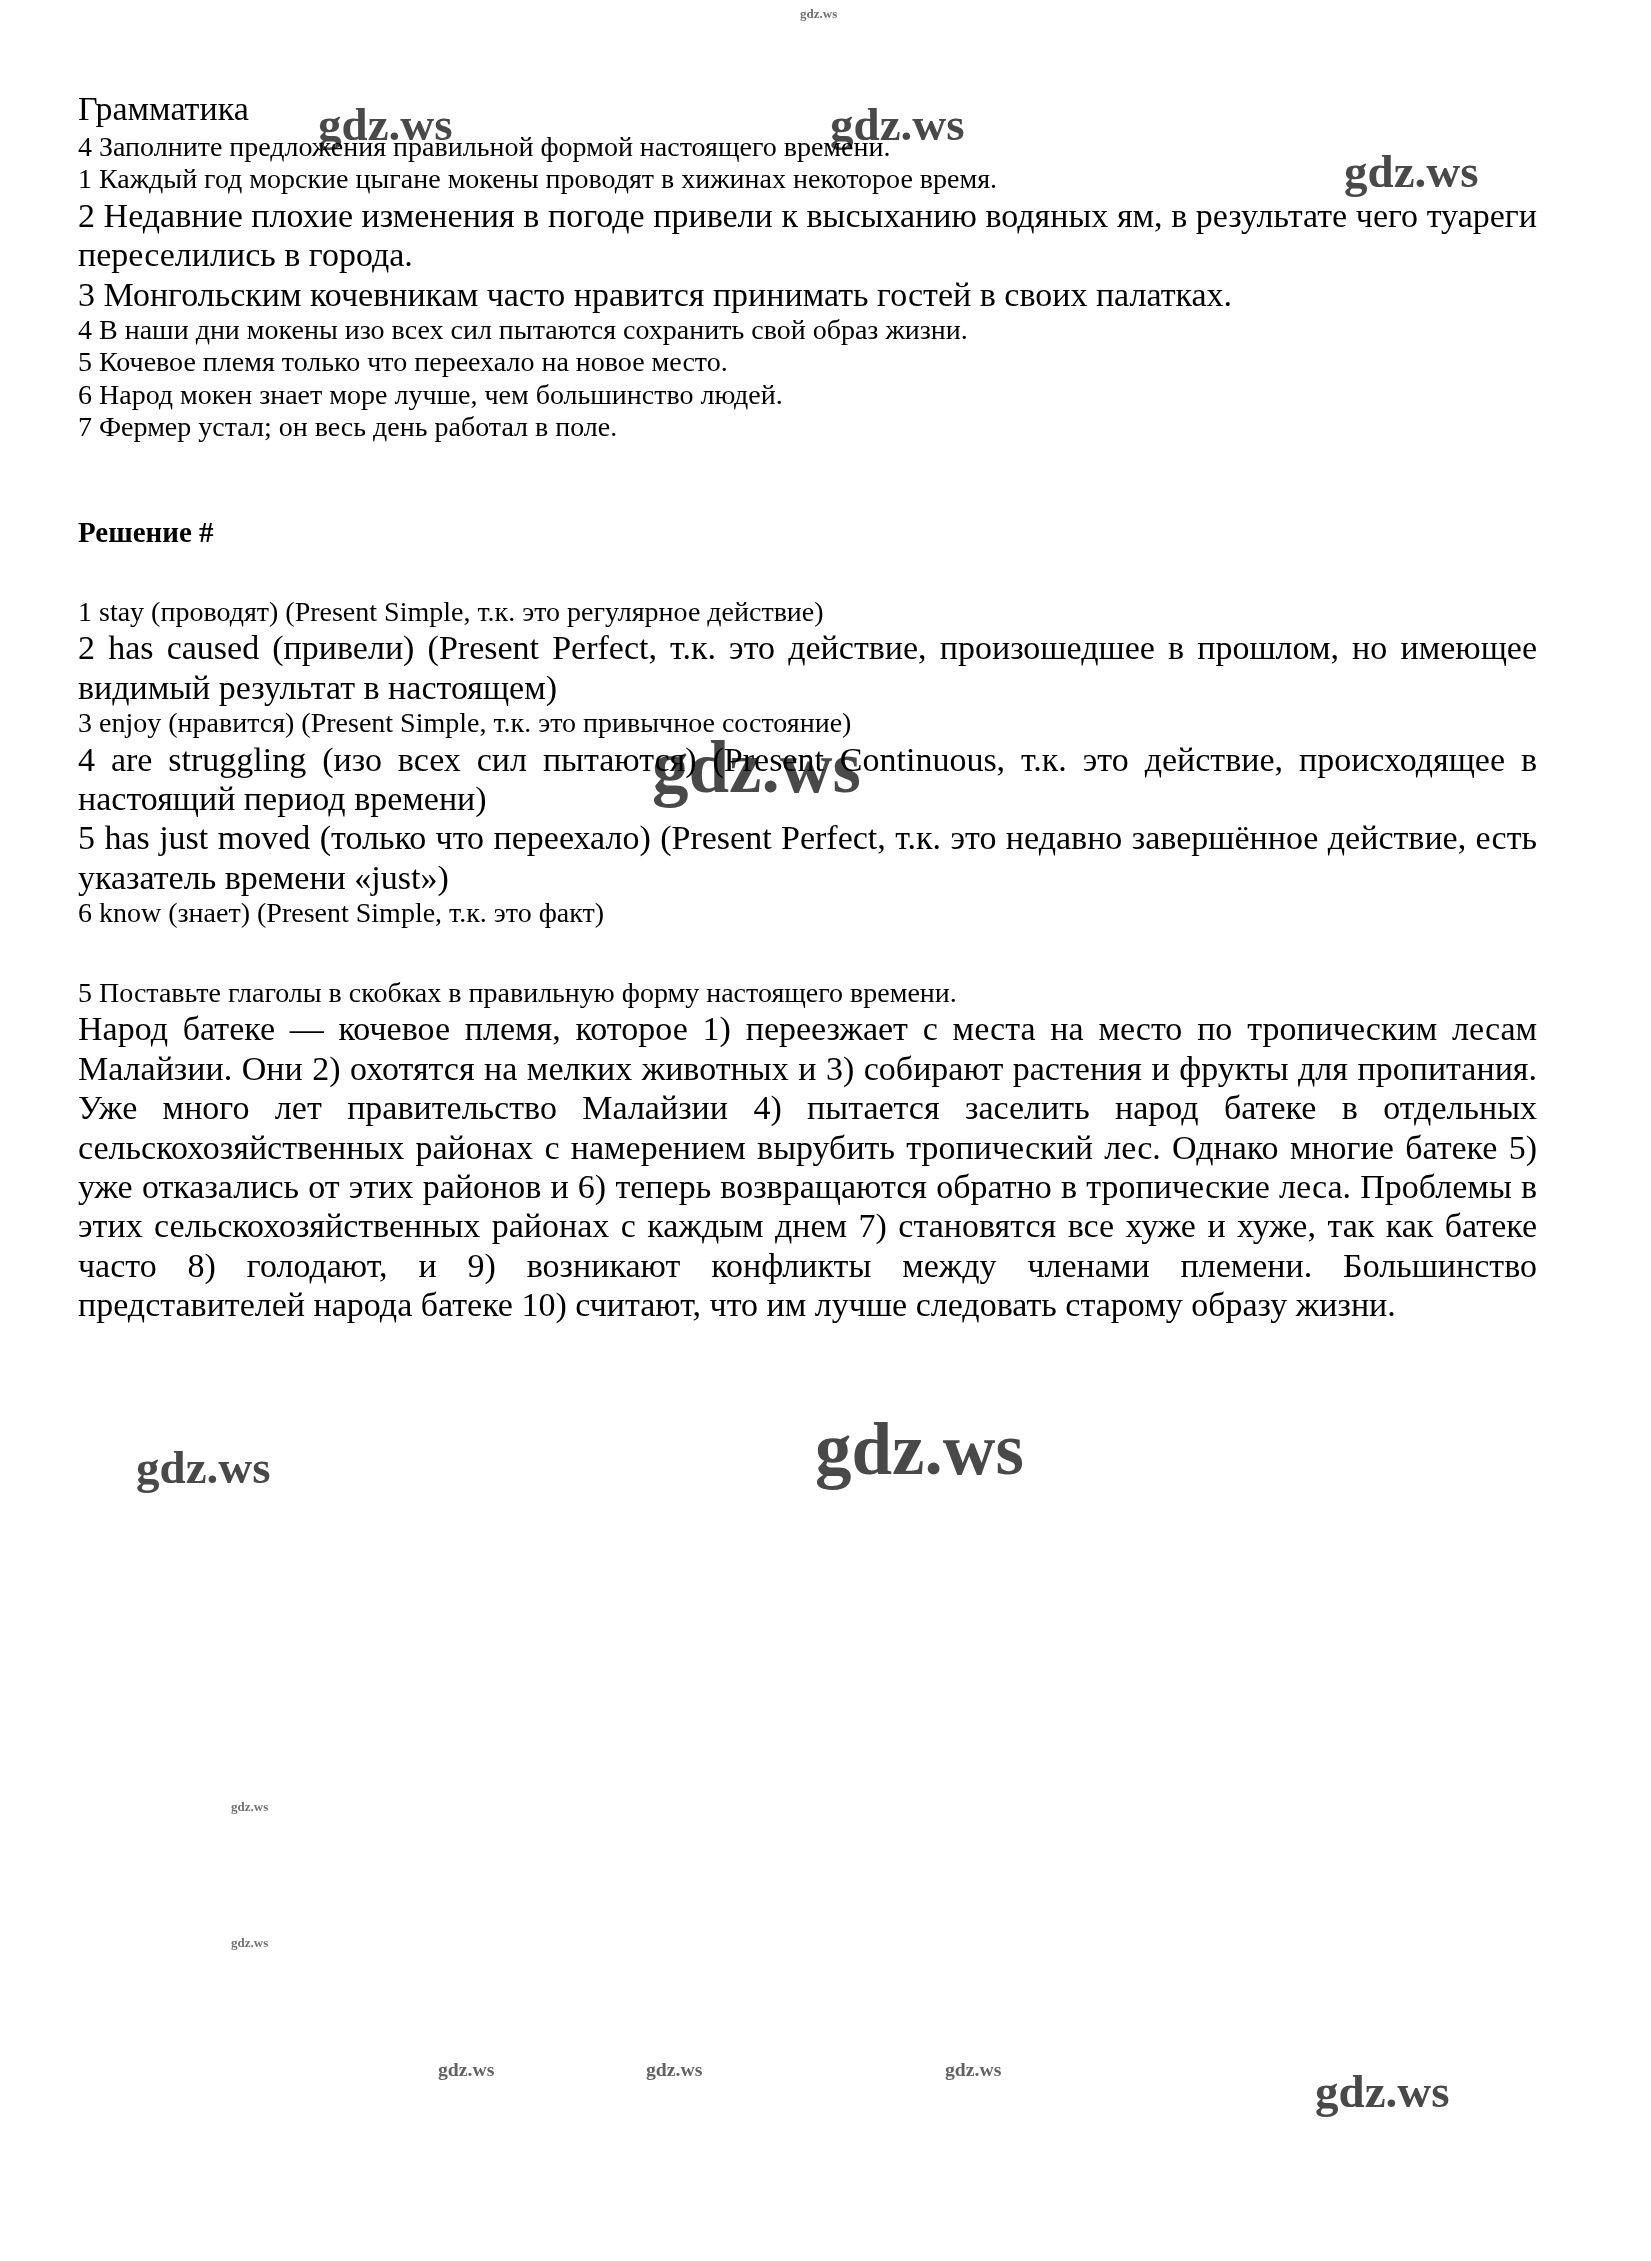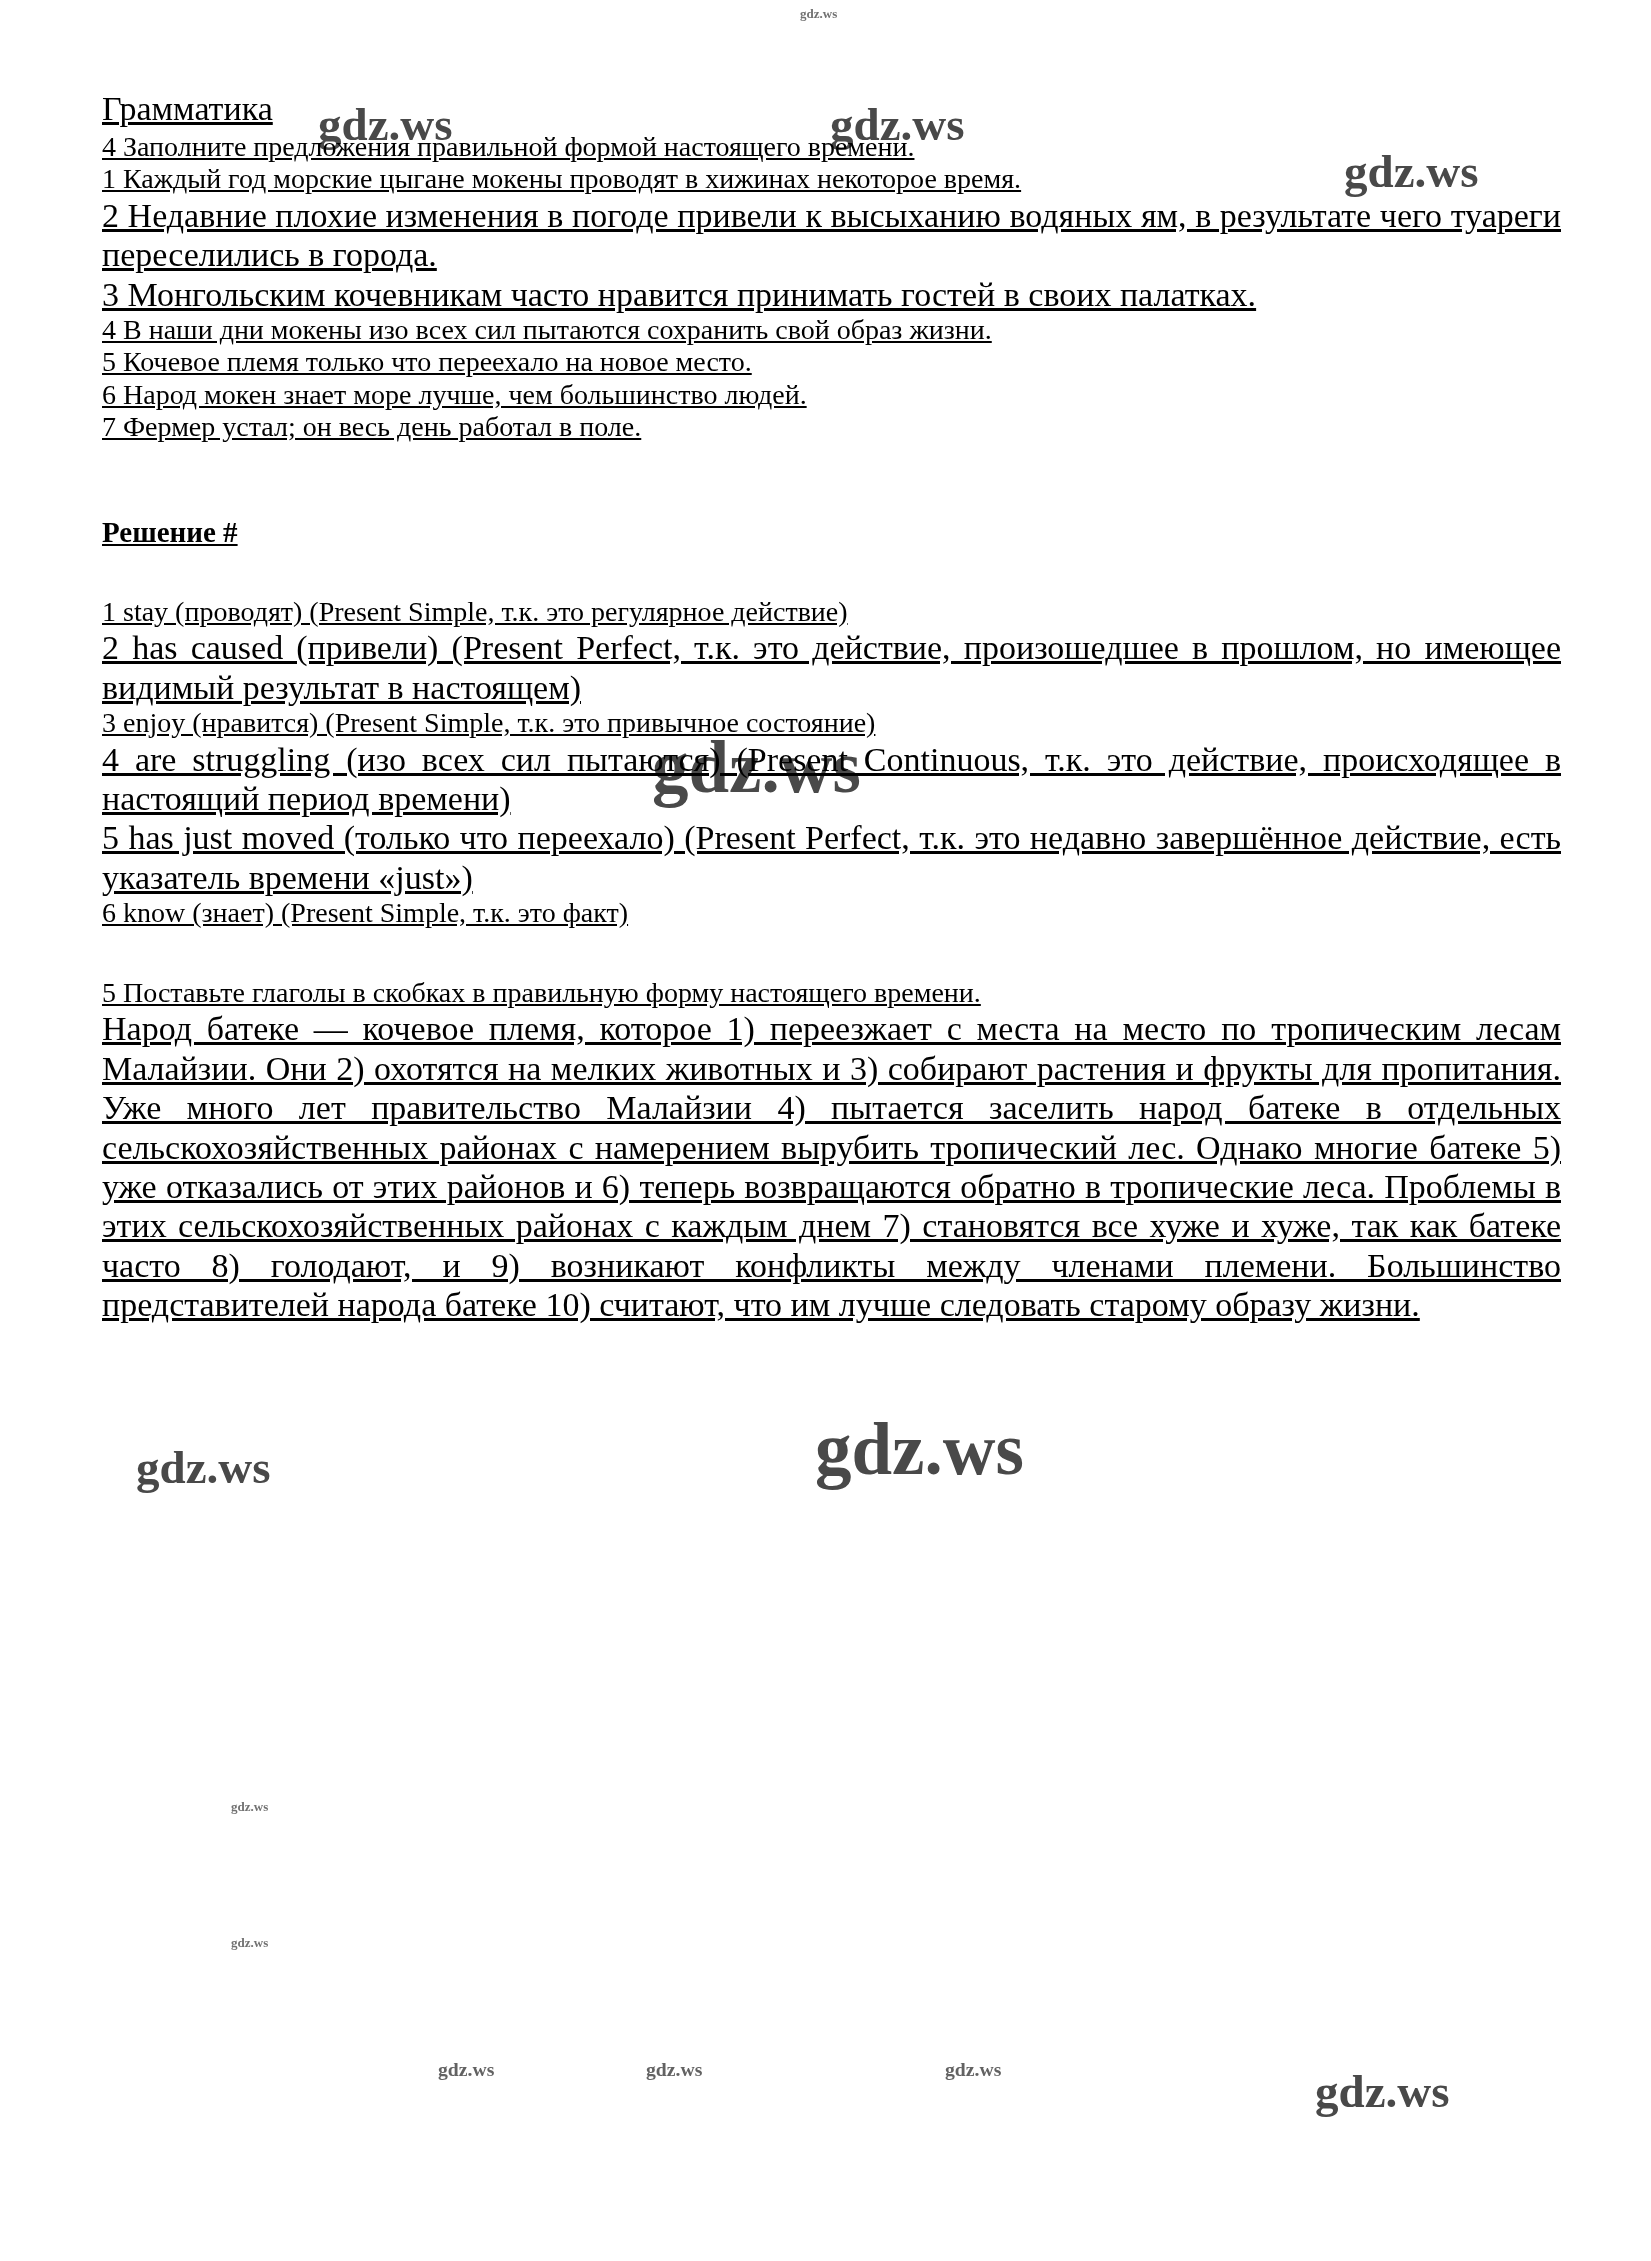--- a/index.html
+++ b/index.html
@@ -16,24 +16,23 @@
     overflow: hidden;
   }
   .page {
     position: absolute;
     left: 0; top: 0;
     width: 1652px;
     height: 2243px;
   }
   .content {
     position: absolute;
-    left: 102px;
+    left: 78px;
     top: 91px;
     width: 1459px;
-    text-decoration: underline;
   }
   .heading {
     font-size: 34px;
     line-height: 1.08;
     margin: 0 0 3px 0;
     font-weight: normal;
   }
   .solution-heading {
     font-size: 29px;
     font-weight: bold;

